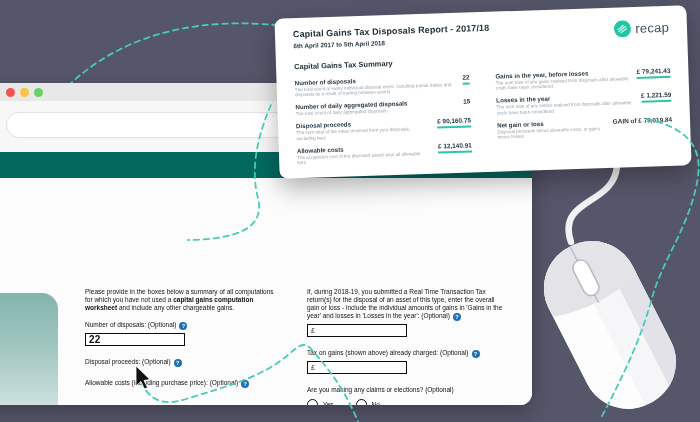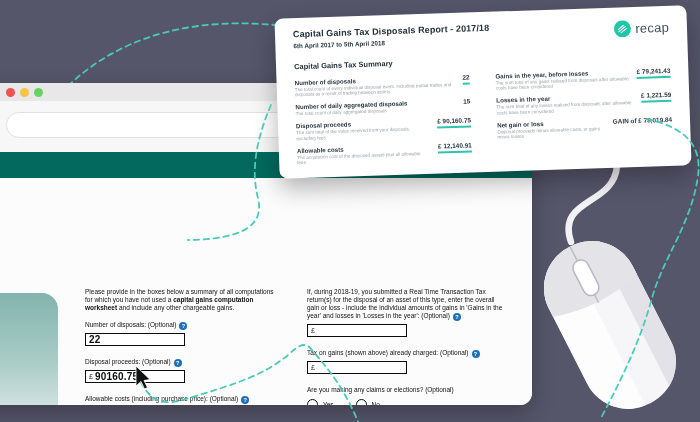--- a/index.html
+++ b/index.html
@@ -85,24 +85,20 @@
 
       <div class="field">
         <div class="flabel"><span>Number of disposals: (Optional)</span><span class="help">?</span></div>
         <div class="ibox">
             <span class="ival">22</span>
           </div>
       </div>
 
       <div class="field">
         <div class="flabel"><span>Disposal proceeds: (Optional)</span><span class="help">?</span></div>
-        <div class="ibox">
-            <span class="cur">£</span>
-            <span class="ival">90160.75</span>
-          </div>
       </div>
 
       <div class="field">
         <div class="flabel"><span>Allowable costs (including purchase price): (Optional)</span><span class="help">?</span></div>
 
       </div>
 
     </div>
 
     <div class="col-right">

